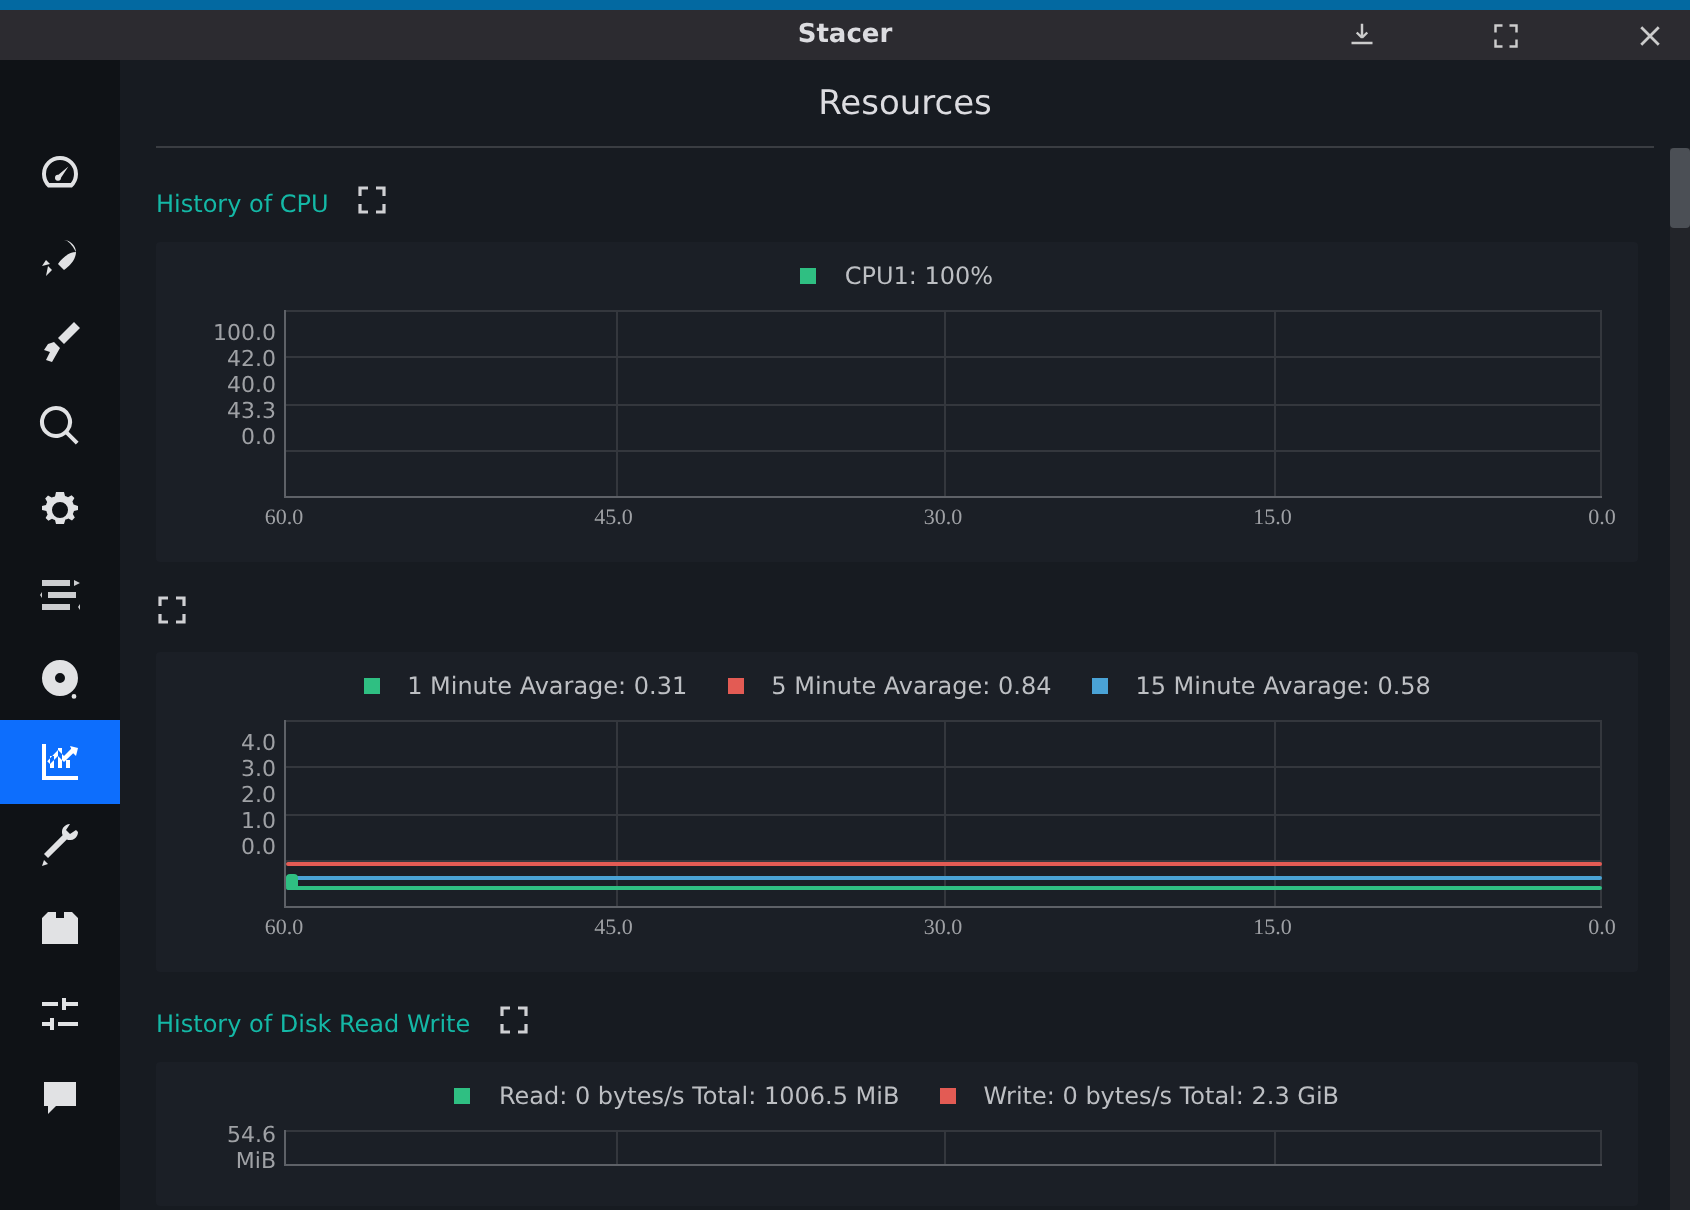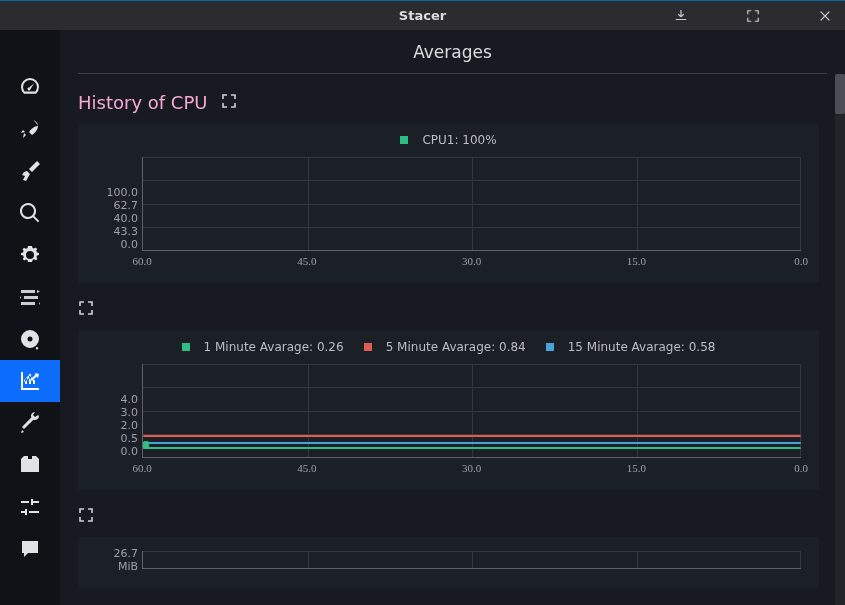--- a/index.html
+++ b/index.html
@@ -9,21 +9,21 @@
     font-family: "DejaVu Sans", "Segoe UI", sans-serif;
     color: #c6c8cc;
     overflow: hidden;
   }
   
   .titlebar {
     height: 30px;
     background: #2c2b30;
     display: flex; align-items: center;
     padding: 0 8px;
-    border-top: 1px solid #0369a1;
+    border-top: 5px solid #0369a1;
     gap: 48px;
   }
   .titlebar .spacer { flex: 1; }
   .title-text {
     flex: 0 0 auto;
     font-weight: bold;
     font-size: 13px;
     color: #dcdce0;
     position: absolute;
     left: 50%; transform: translateX(-50%);
@@ -91,22 +91,22 @@
     background: #4b4f55;
     border-radius: 2px;
   }
 
   .section-title {
     display: flex; align-items: center;
     gap: 14px;
     margin: 8px 0 10px 0;
   }
   .section-title span {
-    font-size: 18px;
-    color: #f9a8d4;
+    font-size: 12px;
+    color: #14b8a6;
   }
   .expand-icon svg { width: 16px; height: 16px; stroke: #cfd0d3; fill: none; stroke-width: 1.6; }
 
   .chart-card {
     background: #1b1f26;
     border-radius: 2px;
     padding: 10px 14px 14px 14px;
     margin-bottom: 16px;
   }
 
@@ -118,23 +118,23 @@
   }
   .legend-item { display: flex; align-items: center; gap: 14px; }
   .swatch { width: 8px; height: 8px; display: inline-block; }
 
   .chart {
     position: relative;
     height: 116px;
   }
   .chart.short { height: 28px; }
   .ylabels {
-    position: absolute; left: 0; top: 0; bottom: 18px;
+    position: absolute; left: 0; top: 0; bottom: 34px;
     width: 46px;
-    display: flex; flex-direction: column; justify-content: flex-end;
+    display: flex; flex-direction: column; justify-content: center;
     text-align: right;
     font-size: 11px; color: #9fa1a5;
   }
   .ylabels.short { bottom: 0; justify-content: flex-start; }
   .plot {
     position: absolute; left: 50px; right: 4px; top: 4px; bottom: 18px;
     border-left: 1px solid #5e6167;
     border-bottom: 1px solid #5e6167;
   }
   .plot.short { bottom: 6px; }
@@ -249,21 +249,21 @@
     </div>
     <div class="sbitem">
       <svg viewBox="0 0 24 24">
           <path d="M4 4h16v12H10l-4 4v-4H4zM7 9h10v1.5H7zM7 12h7v1.5H7z"></path>
         </svg>
     </div>
   </div>
 
   <div class="main">
     <div class="header">
-      <span>Averages</span>
+      <span>Resources</span>
     </div>
 
     <div class="scrolltrack"></div>
     <div class="scrollthumb"></div>
 
     <div class="panels">
 
       <div class="section-title">
         <span>History of CPU</span>
         <span class="expand-icon">
@@ -275,21 +275,21 @@
       <div class="chart-card">
         <div class="legend">
           <div class="legend-item">
             <span class="swatch" style="background:#2fbf82"></span>
             <span>CPU1: 100%</span>
           </div>
         </div>
         <div class="chart">
           <div class="ylabels">
             <div>100.0</div>
-            <div>62.7</div>
+            <div>42.0</div>
             <div>40.0</div>
             <div>43.3</div>
             <div>0.0</div>
           </div>
           <div class="plot">
             <div class="gridh" style="top:0%"></div>
             <div class="gridh" style="top:25%"></div>
             <div class="gridh" style="top:50%"></div>
             <div class="gridh" style="top:75%"></div>
             <div class="gridv" style="left:25%"></div>
@@ -311,37 +311,37 @@
         <span class="expand-icon">
           <svg viewBox="0 0 16 16">
               <path d="M2 6V2h4M14 10v4h-4M10 2h4v4M6 14H2v-4"></path>
             </svg>
         </span>
       </div>
       <div class="chart-card">
         <div class="legend">
           <div class="legend-item">
             <span class="swatch" style="background:#2fbf82"></span>
-            <span>1 Minute Avarage: 0.26</span>
+            <span>1 Minute Avarage: 0.31</span>
           </div>
           <div class="legend-item">
             <span class="swatch" style="background:#e35b54"></span>
             <span>5 Minute Avarage: 0.84</span>
           </div>
           <div class="legend-item">
             <span class="swatch" style="background:#4aa3d6"></span>
             <span>15 Minute Avarage: 0.58</span>
           </div>
         </div>
         <div class="chart">
           <div class="ylabels">
             <div>4.0</div>
             <div>3.0</div>
             <div>2.0</div>
-            <div>0.5</div>
+            <div>1.0</div>
             <div>0.0</div>
           </div>
           <div class="plot">
             <div class="gridh" style="top:0%"></div>
             <div class="gridh" style="top:25%"></div>
             <div class="gridh" style="top:50%"></div>
             <div class="gridh" style="top:75%"></div>
             <div class="gridv" style="left:25%"></div>
             <div class="gridv" style="left:50%"></div>
             <div class="gridv" style="left:75%"></div>
@@ -356,30 +356,41 @@
             <span style="left:0%">60.0</span>
             <span style="left:25%">45.0</span>
             <span style="left:50%">30.0</span>
             <span style="left:75%">15.0</span>
             <span style="left:100%">0.0</span>
           </div>
         </div>
       </div>
 
       <div class="section-title">
+        <span>History of Disk Read Write</span>
         <span class="expand-icon">
           <svg viewBox="0 0 16 16">
               <path d="M2 6V2h4M14 10v4h-4M10 2h4v4M6 14H2v-4"></path>
             </svg>
         </span>
       </div>
       <div class="chart-card">
+        <div class="legend">
+          <div class="legend-item">
+            <span class="swatch" style="background:#2fbf82"></span>
+            <span>Read: 0 bytes/s Total: 1006.5 MiB</span>
+          </div>
+          <div class="legend-item">
+            <span class="swatch" style="background:#e35b54"></span>
+            <span>Write: 0 bytes/s Total: 2.3 GiB</span>
+          </div>
+        </div>
         <div class="chart short">
           <div class="ylabels short">
-            <div>26.7 MiB</div>
+            <div>54.6 MiB</div>
           </div>
           <div class="plot short">
             <div class="gridh" style="top:0%"></div>
             <div class="gridv" style="left:25%"></div>
             <div class="gridv" style="left:50%"></div>
             <div class="gridv" style="left:75%"></div>
             <div class="gridv" style="right:0"></div>
           </div>
         </div>
       </div>

